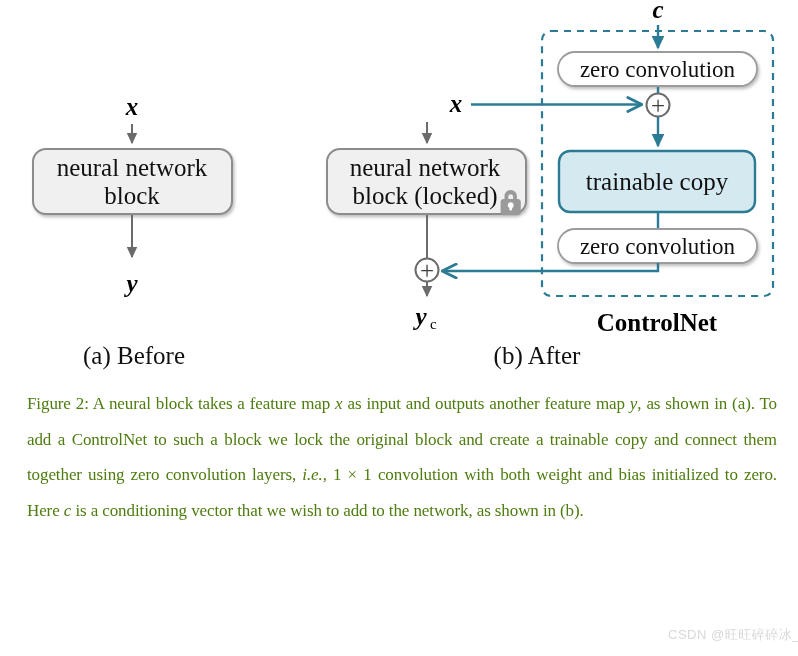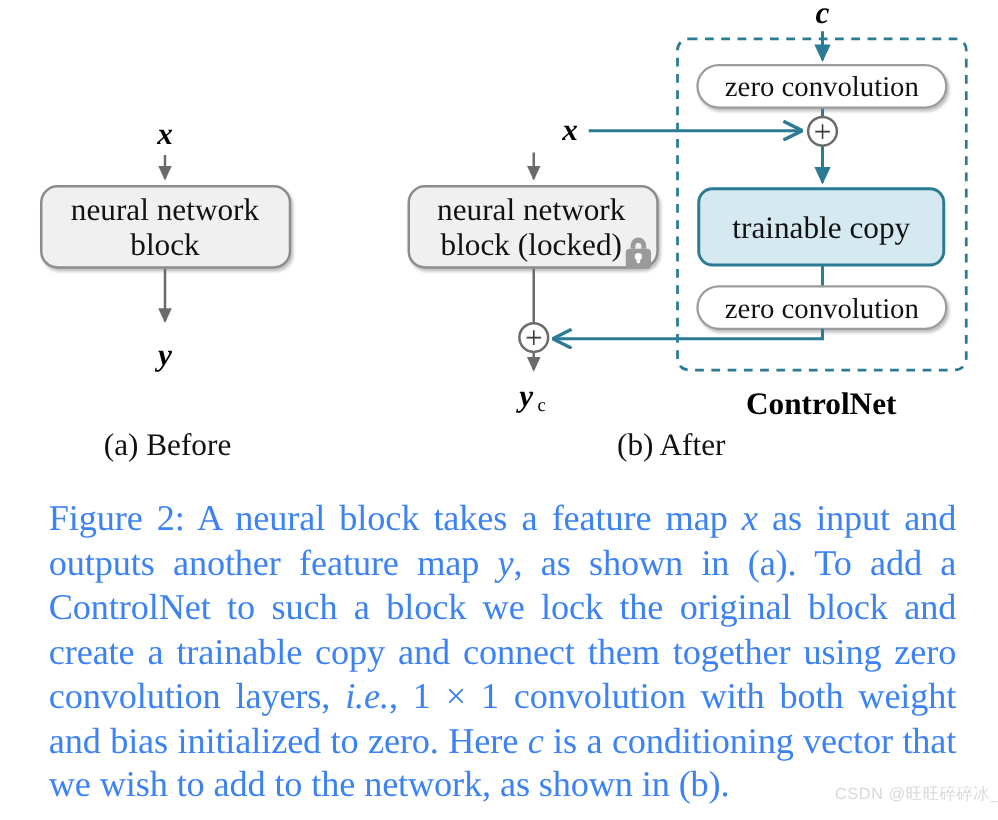--- a/index.html
+++ b/index.html
@@ -14,27 +14,27 @@
   #figure-root{position:relative;width:798px;height:656px;}
   #diagram{position:absolute;left:0;top:0;width:798px;height:380px;}
   .cap-wrap{
     position:absolute;
     left:27px;
     top:386px;
     width:750px;
   }
   #caption{
     font-family:"Liberation Serif","DejaVu Serif",serif;
-    font-size:29px;
+    font-size:17px;
     line-height:35.5px;
-    color:#3b82f6;
+    color:#4d7c0f;
     text-align:justify;
     text-align-last:left;
     letter-spacing:-0.1px;
-    margin:12px;
+    margin:0;
   }
   #caption .mathit{font-style:italic;font-family:"Liberation Serif","DejaVu Serif",serif;}
   #caption .ie{font-style:italic;}
   .watermark{
     position:absolute;
     left:668px;
     top:626px;
     font-family:"Liberation Sans","DejaVu Sans",sans-serif;
     font-size:13px;
     color:#d8d8d8;

